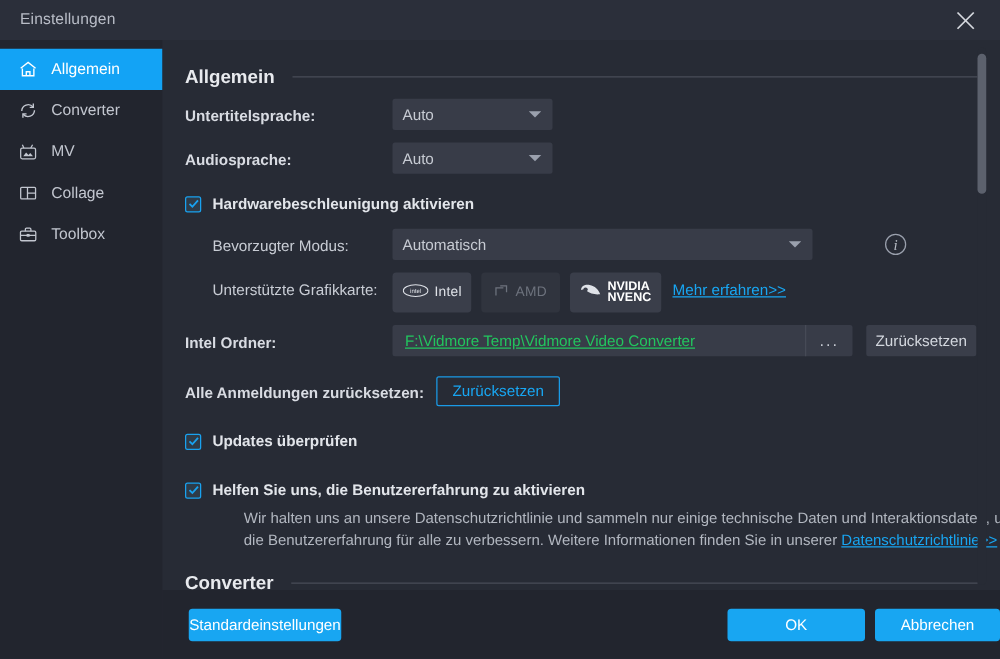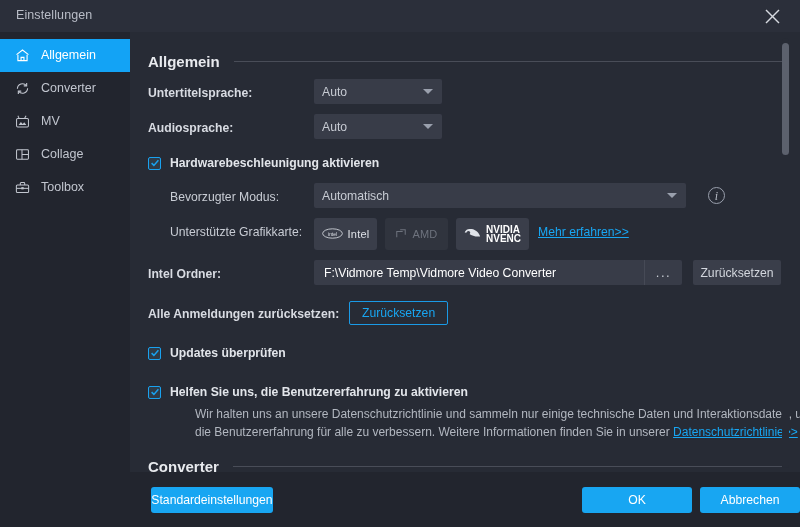--- a/index.html
+++ b/index.html
@@ -126,22 +126,22 @@
     position: absolute; font-size: 12.2px; color: #18a6f2;
     text-decoration: underline; cursor: pointer; white-space: nowrap;
   }
 
   
   .tfield {
     position: absolute; height: 25px; background: #383c48; border-radius: 2px;
     display: flex; align-items: center;
   }
   .tfield .tv {
-    font-size: 12.2px; color: #ffffff; padding-left: 10px;
-    white-space: nowrap; overflow: hidden;
+    font-size: 12.2px; color: #22c55e; padding-left: 10px;
+    white-space: nowrap; overflow: hidden; text-decoration: underline;
   }
   .dots-btn {
     position: absolute; right: 0; top: 0; width: 38px; height: 25px;
     display: flex; align-items: center; justify-content: center;
     border-left: 1px solid #464a56; cursor: pointer;
     font-size: 13px; color: #c7cbd3; letter-spacing: 1.6px;
   }
   .gbtn {
     position: absolute; height: 25px; border-radius: 2px;
     background: #3a3e4a; display: flex; align-items: center; justify-content: center;
@@ -295,21 +295,21 @@
       <div class="cbrow" style="left:18px; top:124px;">
         <span class="cb">
           <svg width="10" height="10" viewBox="0 0 10 10">
               <path d="M1.6 5.1 L3.9 7.4 L8.4 2.3" fill="none" stroke="#19a2f0" stroke-width="1.5"></path>
             </svg>
         </span>
         <span class="ct">Hardwarebeschleunigung aktivieren</span>
       </div>
 
       <div class="lbl reg" style="left:40px; top:158px;">Bevorzugter Modus:</div>
-      <div class="sel" style="left:184px; top:151px; width:372px;">
+      <div class="sel" style="left:184px; top:151px; width:336px;">
         <span class="v">Automatisch</span>
         <span class="car"></span>
       </div>
       <div class="info" style="left:578px; top:155px;">
           <i>i</i>
         </div>
 
       <div class="lbl reg" style="left:40px; top:193px;">Unterstützte Grafikkarte:</div>
 
       <div class="chip" style="left:184px; top:186px; width:63px;">

